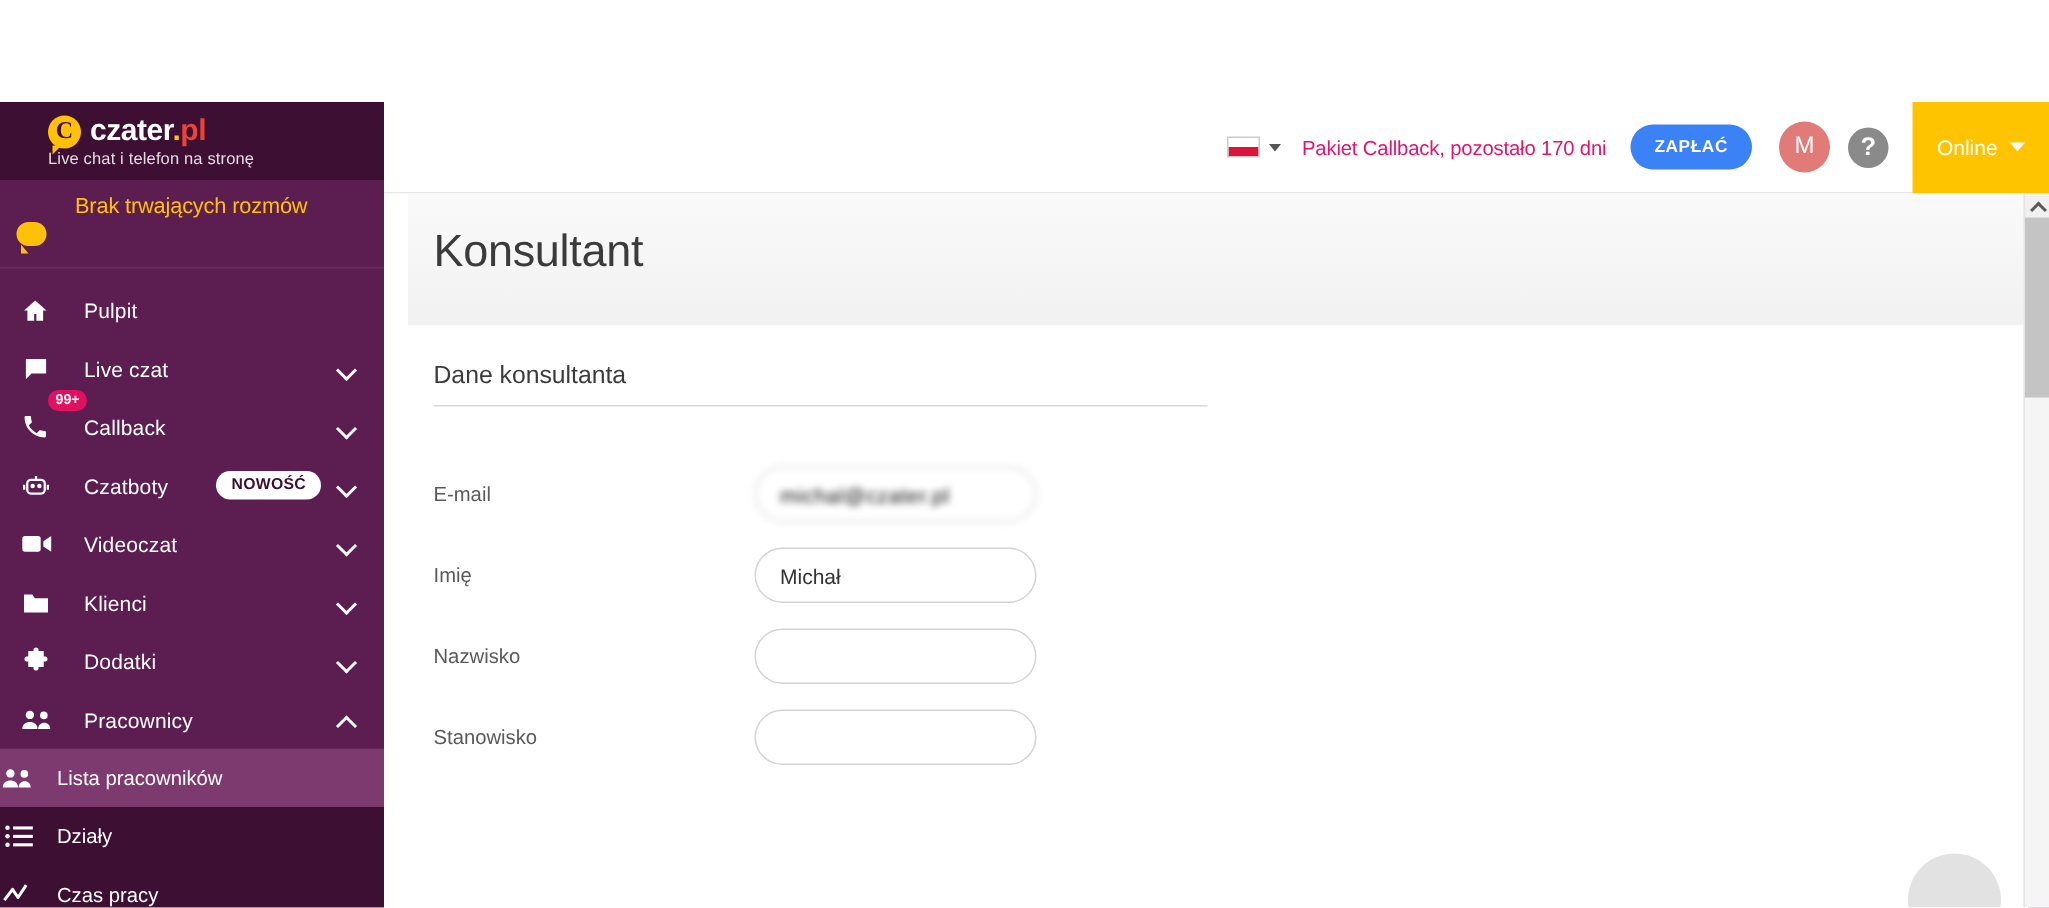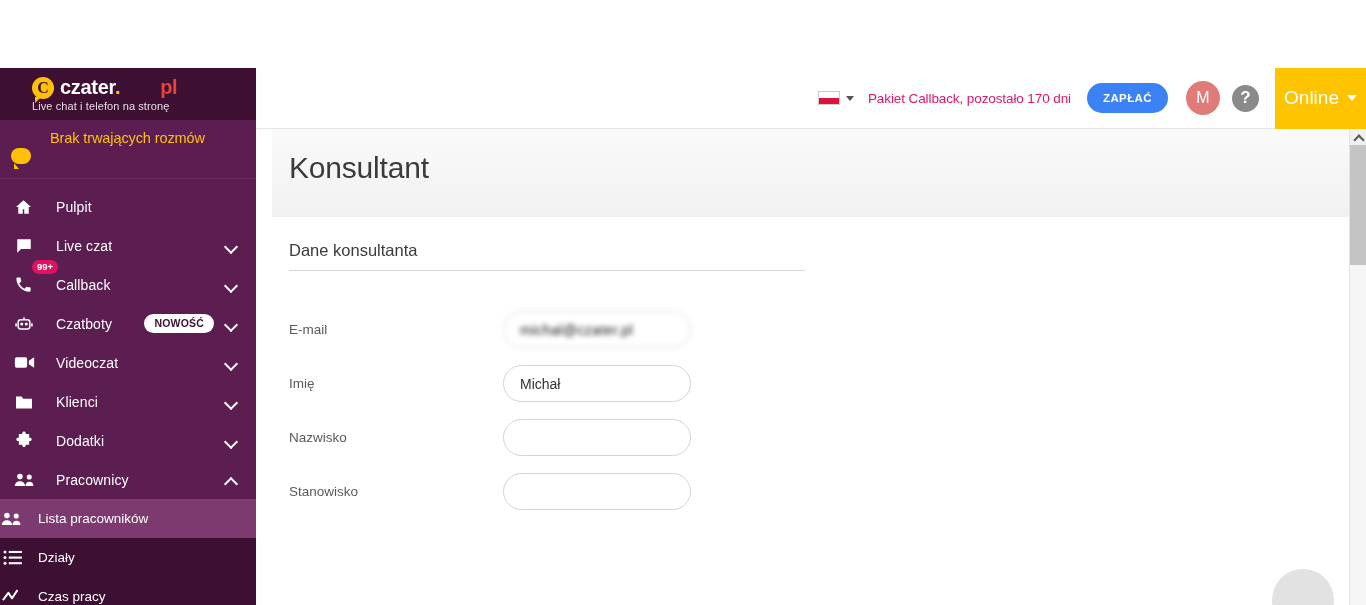--- a/index.html
+++ b/index.html
@@ -29,21 +29,21 @@
     font-size: 16px; font-weight: bold; line-height: 22px;
     text-align: center; position: relative; margin-right: 6px;
     font-family: "Liberation Serif", serif;
   }
   .sb-logo-mark:after{
     content:""; position:absolute; left:3px; bottom:-4px;
     width:0;height:0;border-left:6px solid #ffc107;border-bottom:6px solid transparent;
   }
   .sb-logo-text { font-size: 20px; font-weight: 700; color: #fff; letter-spacing: -0.3px;}
   .sb-logo-text .dot { color: #ffc107; }
-  .sb-logo-text .pl { color: #e8443a; margin-left: 40px; }
+  .sb-logo-text .pl { color: #e8443a; }
   .sb-tagline { font-size: 11px; color: #e7dbe4; margin-top: 1px; letter-spacing: .1px;}
 
   .sb-status {
     height: 58px; position: relative; background:#5c1d50;
   }
   .sb-status-text {
     position: absolute; left: 50px; top: 10px;
     color: #ffc107; font-size: 14.5px; font-weight: 400;
     letter-spacing: -.1px;
   }
@@ -143,21 +143,21 @@
   }
   .help {
     width:27px;height:27px;border-radius:50%;background:#8a8a8a;
     color:#fff;font-size:17px;font-weight:700;
     display:flex;align-items:center;justify-content:center;
     margin-right:16px; cursor:pointer;
   }
   .online-block {
     width:91px; height:61px; background:#ffc400;
     display:flex;align-items:center;justify-content:center;
-    color:#fff;font-size:19px; cursor:pointer;
+    color:#fff;font-size:14px; cursor:pointer;
   }
   .online-block .ocar{
     width:0;height:0;border-left:5px solid transparent;border-right:5px solid transparent;
     border-top:6px solid #fff; margin-left:8px;
   }
 
   
   #content {
     position:absolute; left:256px; top:129px; right:0; bottom:0;
     background:#ffffff; overflow:hidden;

